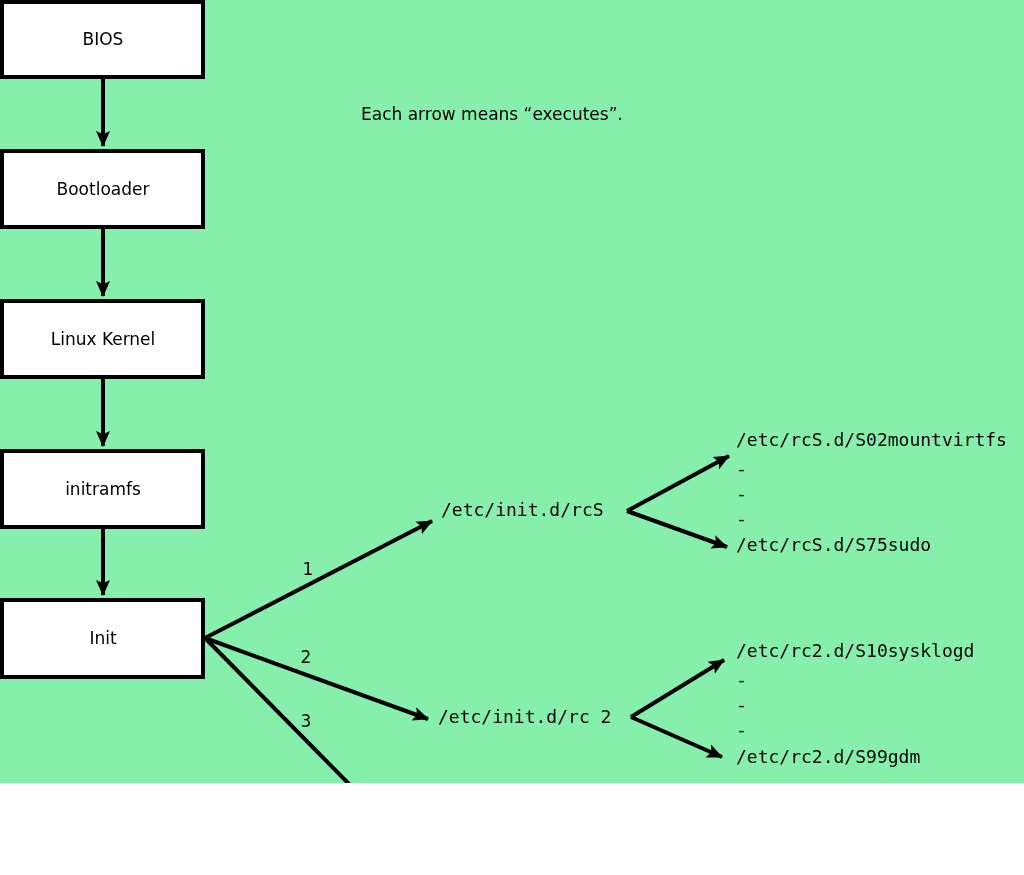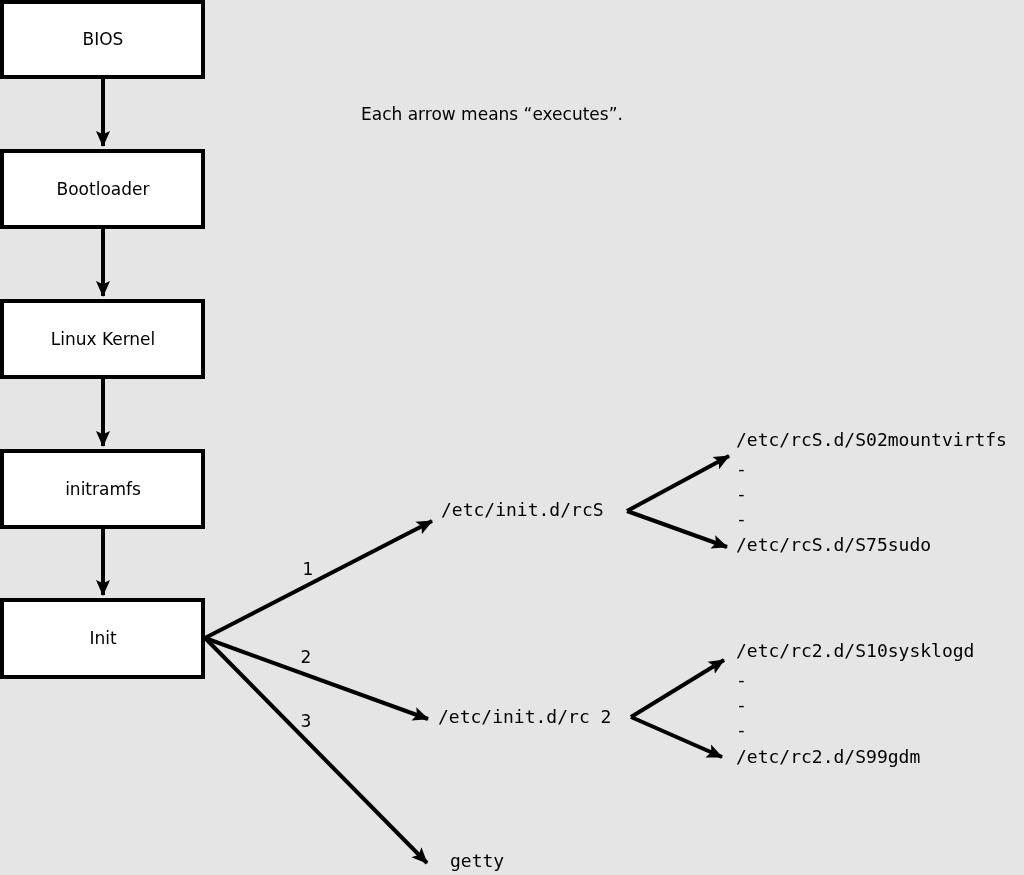--- a/index.html
+++ b/index.html
@@ -3,22 +3,22 @@
 <meta charset="utf-8">
 <style>
   html, body {
     margin: 0;
     padding: 0;
     background: #ffffff;
   }
   #canvas {
     position: relative;
     width: 1024px;
-    height: 875px;
-    background: #e5e5e5;
+    height: 783px;
+    background: #86efac;
     overflow: hidden;
     font-family: "DejaVu Sans", sans-serif;
   }
   svg#diagram {
     position: absolute;
     left: 0;
     top: 0;
     width: 1024px;
     height: 875px;
   }

